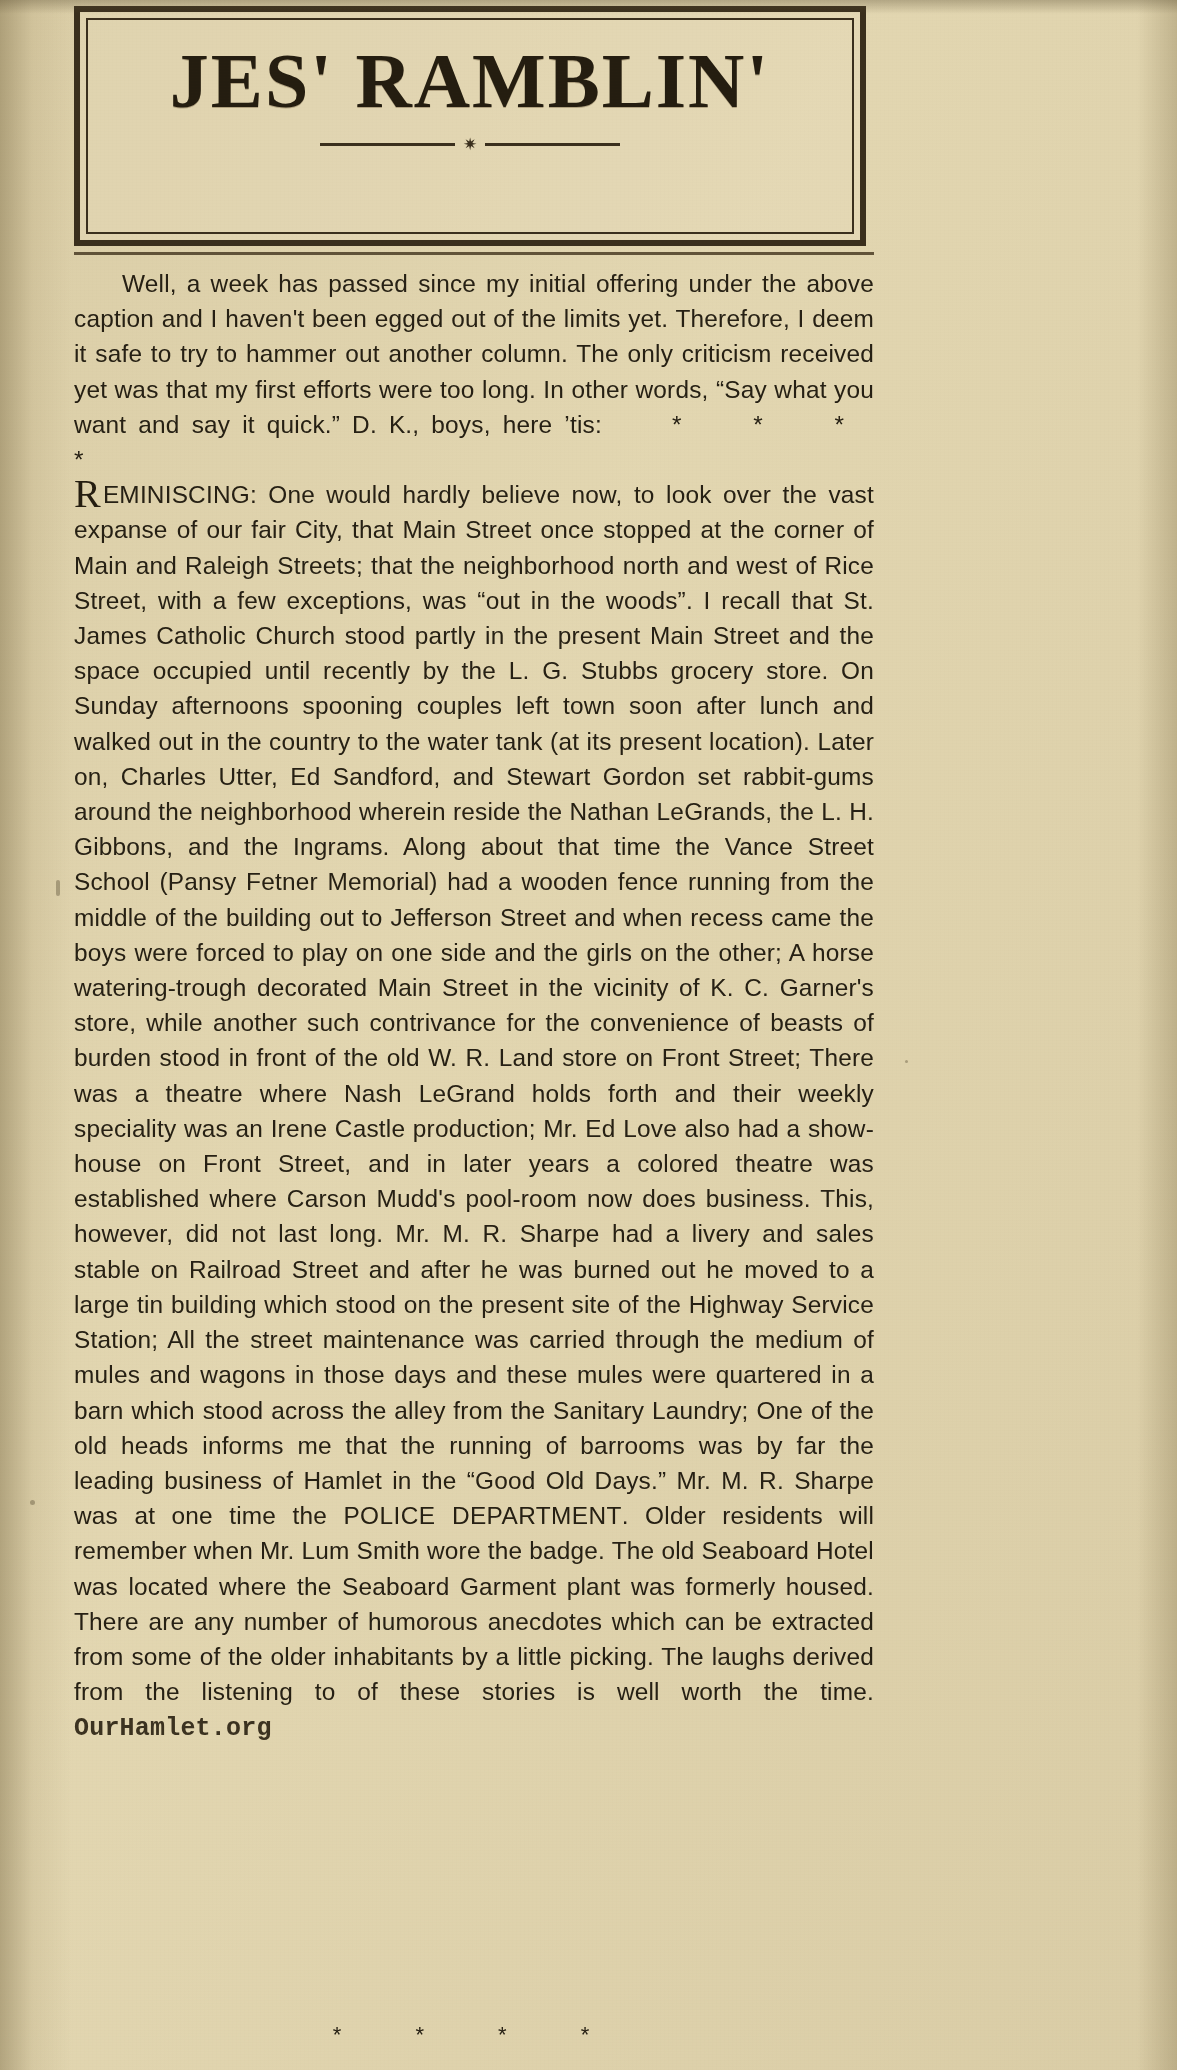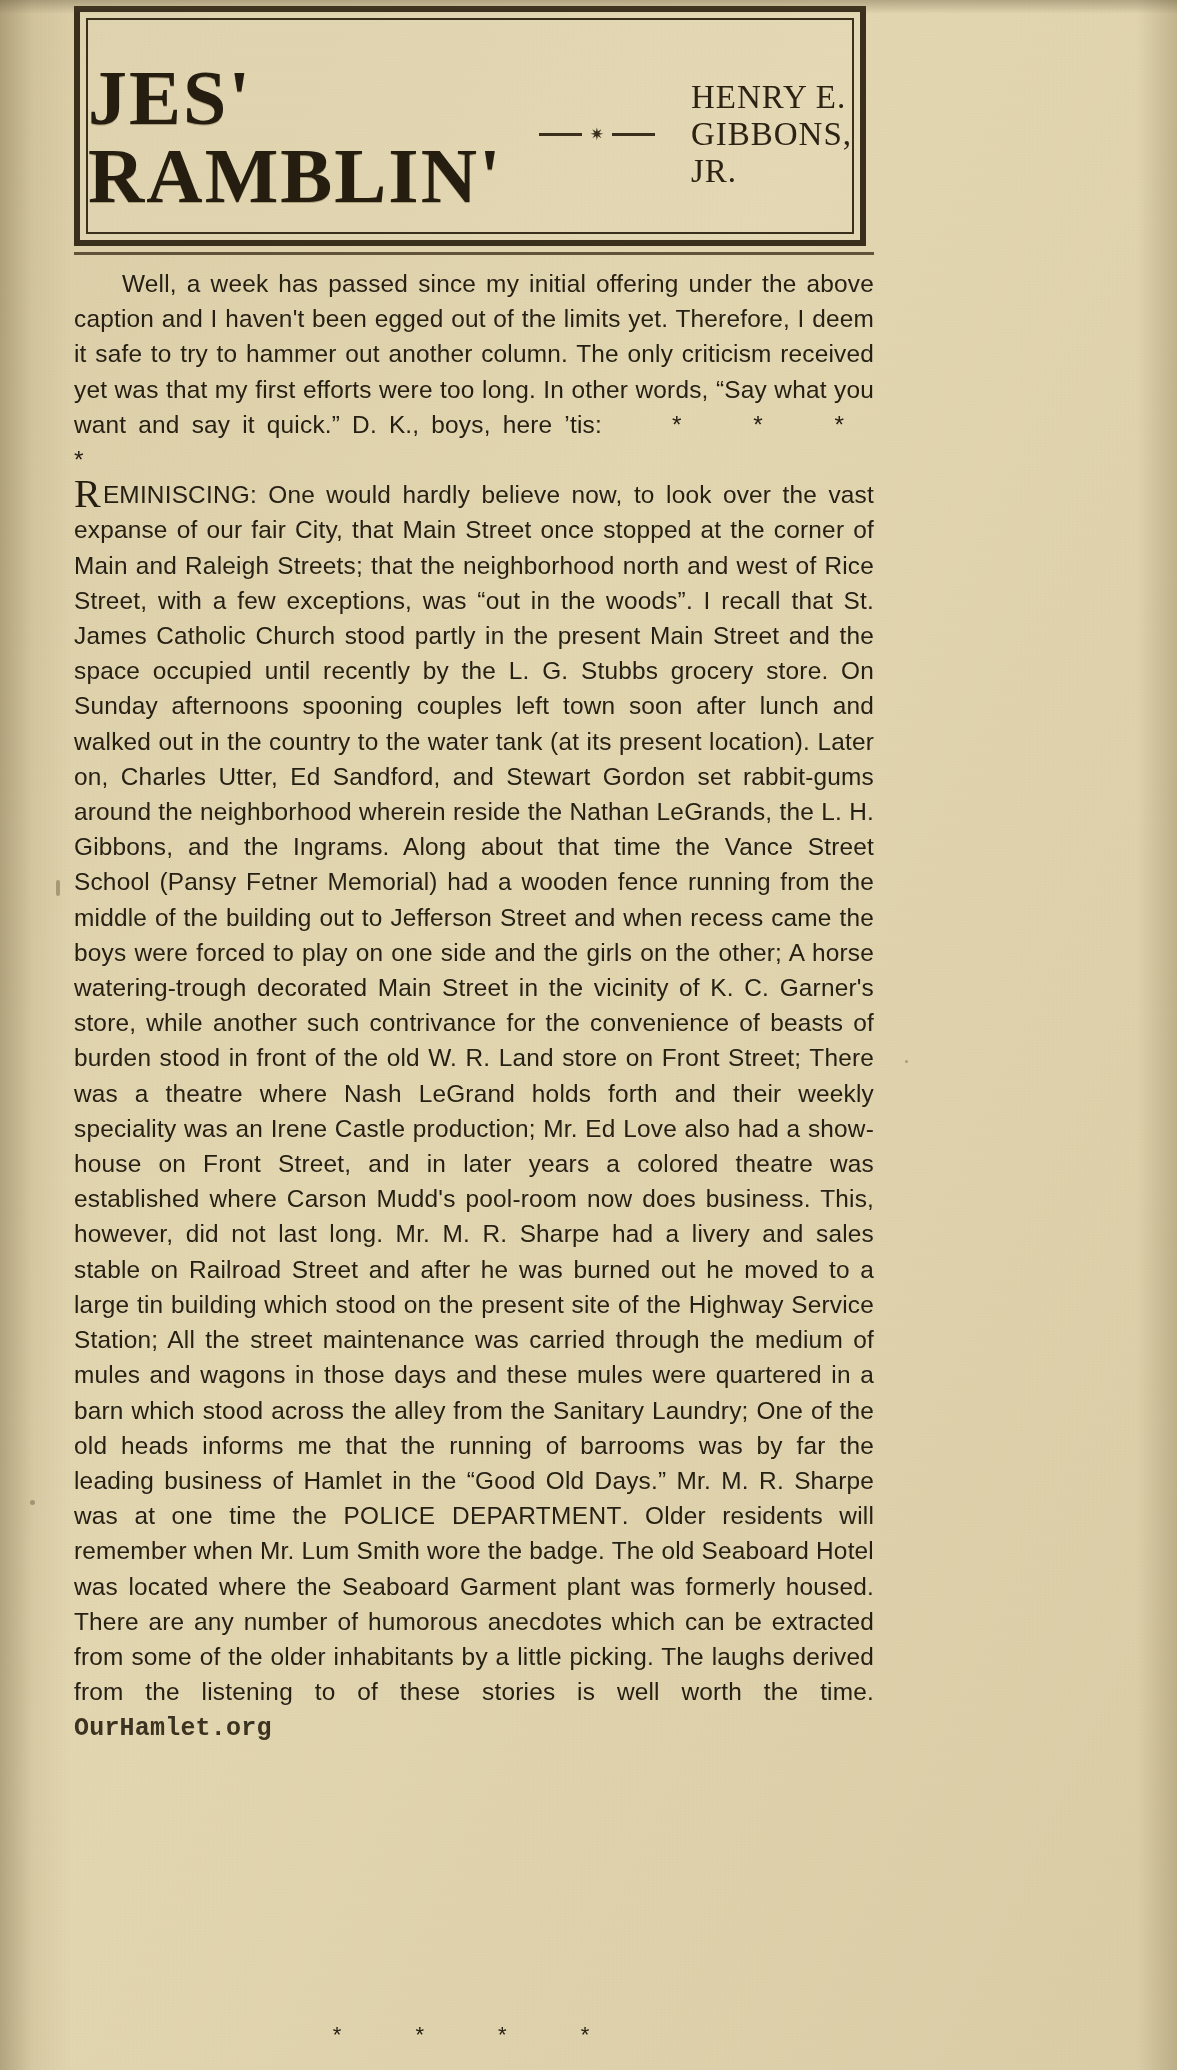--- a/index.html
+++ b/index.html
@@ -60,24 +60,23 @@
     border: 6px solid #3a2f1d;
     box-sizing: border-box;
     background: rgba(233,222,190,0.35);
   }
   .masthead-inner {
     position: absolute;
     inset: 6px;
     border: 2px solid #3a2f1d;
     box-sizing: border-box;
     display: flex;
-    flex-direction: row;
+    flex-direction: column;
     align-items: center;
     justify-content: flex-start;
-    gap: 36px;
   }
   .masthead-title {
     margin-top: 22px;
     font-family: "Liberation Serif", serif;
     font-weight: bold;
     font-size: 78px;
     letter-spacing: 2px;
     color: #241d10;
     line-height: 1;
     text-shadow: 0 1px 0 rgba(90,70,40,0.35);
@@ -190,21 +189,20 @@
 <div class="page">
 
   <div class="masthead">
     <div class="masthead-inner">
       <div class="masthead-title">JES' RAMBLIN'</div>
       <div class="rule-wrap">
         <div class="rule-line"></div>
         <div class="rule-star">✷</div>
         <div class="rule-line"></div>
       </div>
-      <div class="masthead-byline">HENRY E. GIBBONS, JR.</div>
     </div>
   </div>
 
   <div class="under-rule"></div>
 
   <div class="article">
     <p class="para-intro">
       <span>Well, a week has passed since my initial offering under the above caption and I haven't been egged out of the limits yet. Therefore, I deem it safe to try to hammer out another column. The only criticism received yet was that my first efforts were too long. In other words, “Say what you want and say it quick.” D. K., boys, here ’tis:</span><span class="stars-inline">*  *  *  *</span>
     </p>
     <p class="dropcap-para">

